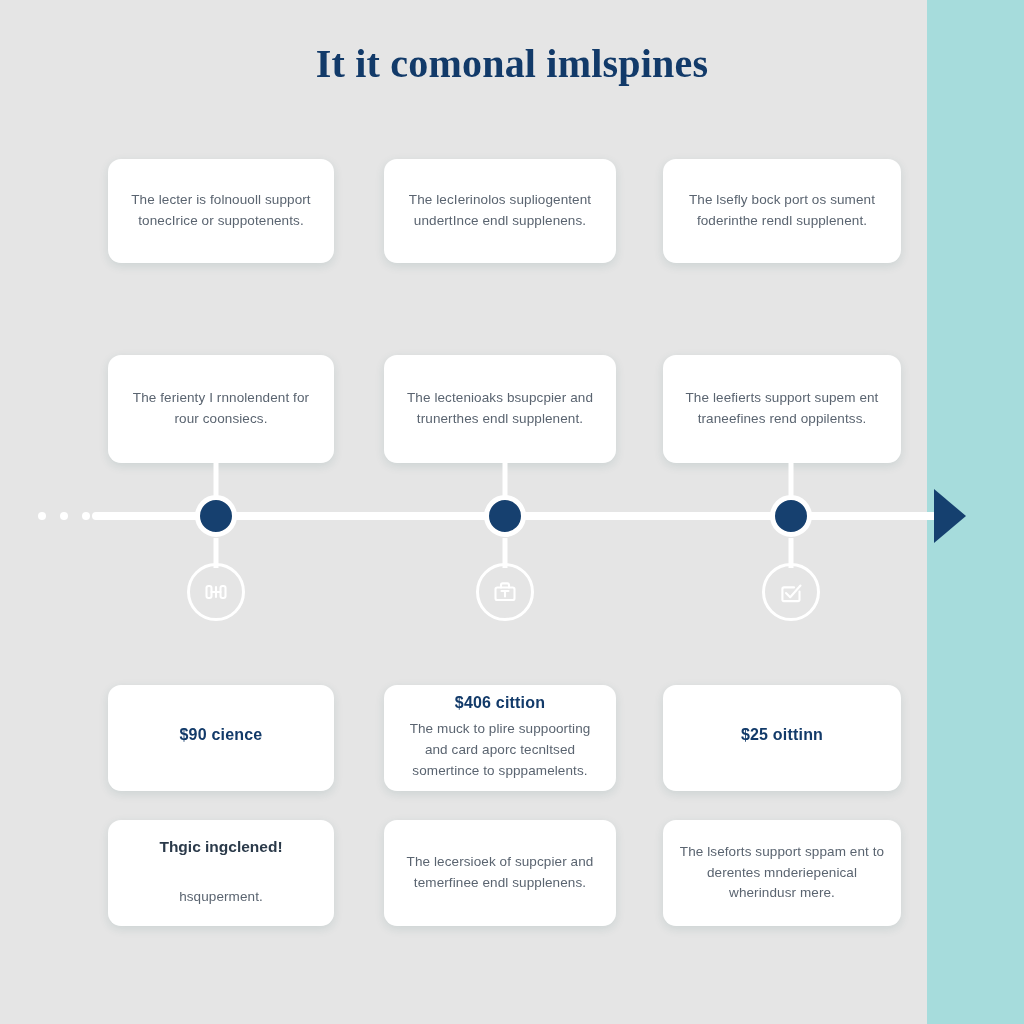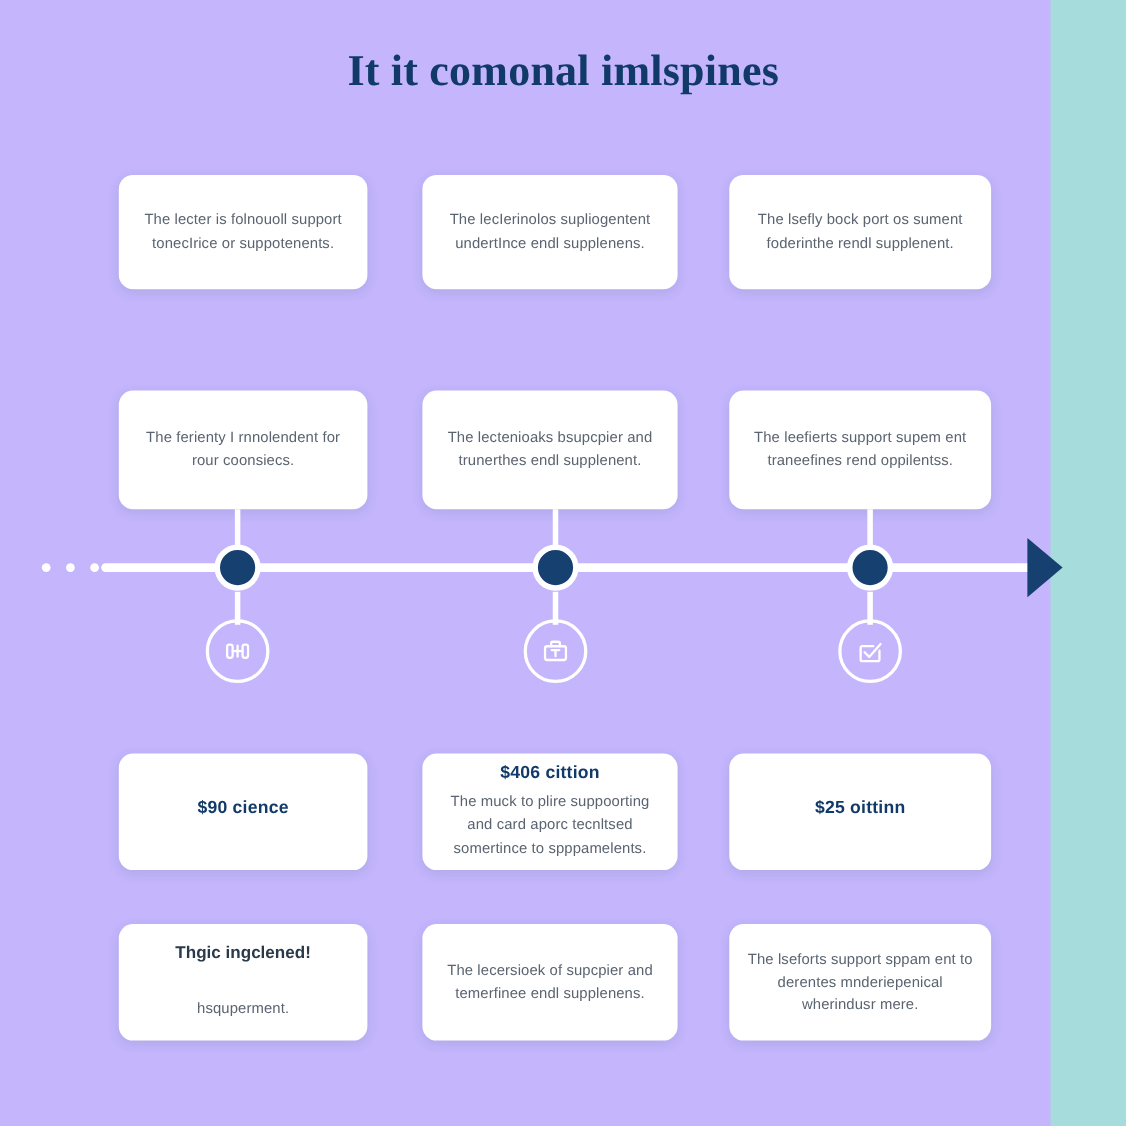--- a/index.html
+++ b/index.html
@@ -12,22 +12,21 @@
     background: #a6dcdc;
     font-family: "Liberation Sans", sans-serif;
     overflow: hidden;
     position: relative;
   }
 
   #stage {
     position: relative;
     width: 927px;
     height: 1024px;
-    background: #c4b5fd;
-    padding-left: 28px;
+    background: #e5e5e5;
   }
 
   
   .title {
     position: absolute;
     top: 40px;
     left: 0;
     width: 1024px;
     text-align: center;
     font-family: "Liberation Serif", "DejaVu Serif", serif;
@@ -74,21 +73,21 @@
   }
 
   
   .col-1 { left: 108px;  width: 226px; }
   .col-2 { left: 384px;  width: 232px; }
   .col-3 { left: 663px;  width: 238px; }
 
   .row-top    { top: 159px; height: 104px; }
   .row-upper  { top: 355px; height: 108px; }
   .row-lower  { top: 644px; height: 106px; margin-top: 41px; }
-  .row-bottom { top: 840px; height: 106px; gap: 25px; }
+  .row-bottom { top: 820px; height: 106px; gap: 25px; }
 
   
   .axis-line {
     position: absolute;
     top: 512px;
     left: 92px;
     width: 855px;
     height: 8px;
     background: #ffffff;
     border-radius: 4px;

